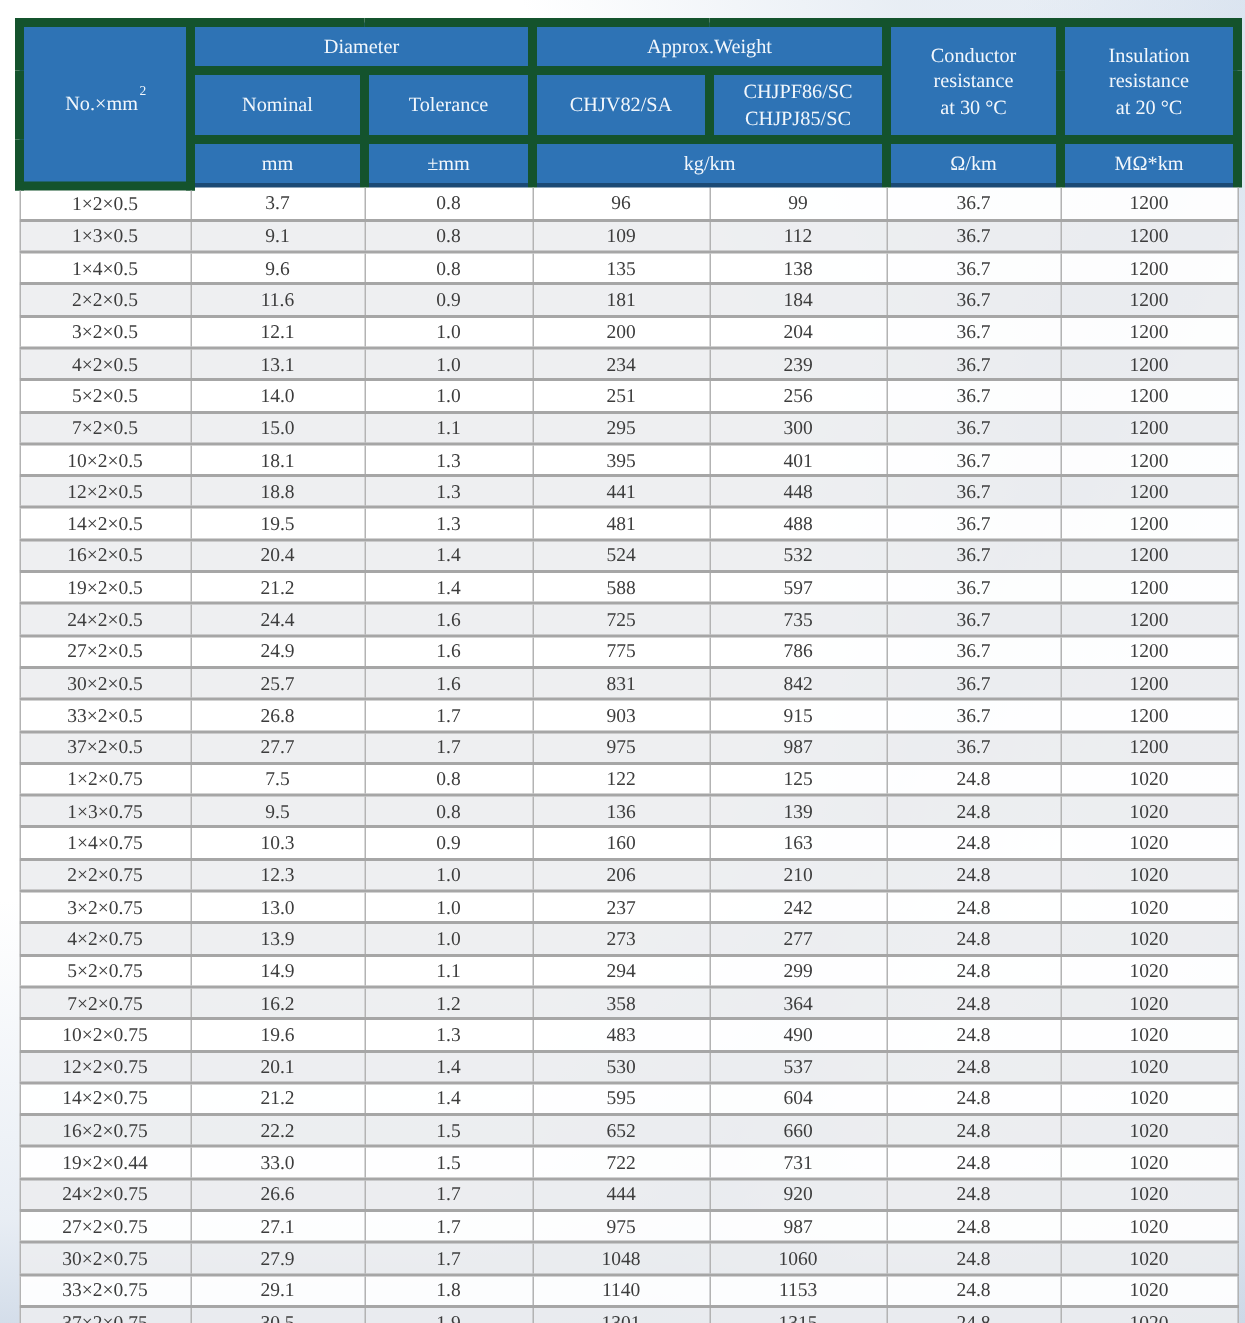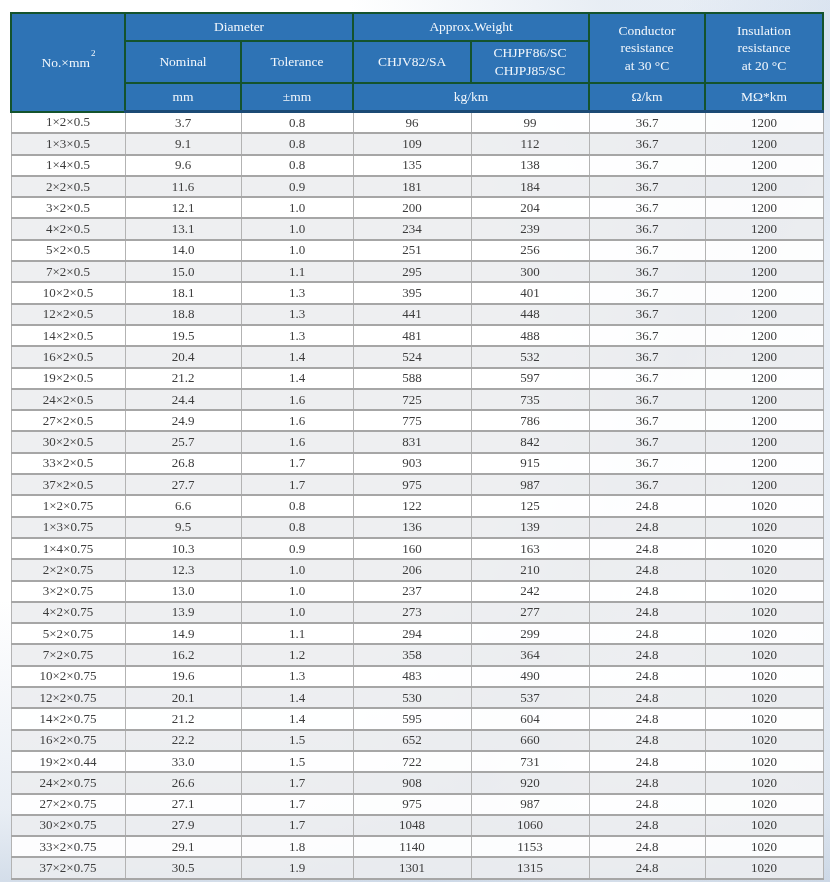--- a/index.html
+++ b/index.html
@@ -29,21 +29,21 @@
     table-layout: fixed;
   }
   
   thead th {
     background: #2e73b5;
     color: #f2f7fc;
     font-weight: normal;
     font-size: 13.5px;
     text-align: center;
     vertical-align: middle;
-    border: 2px solid #14532d;
+    border: 6px solid #14532d;
     white-space: pre-line;
     line-height: 1.3;
     padding: 1px 2px;
   }
   thead tr.h-row1 th { height: 24px; }
   thead tr.h-row2 th { height: 38px; }
   thead tr.h-row3 th { height: 24px; }
   thead tr.h-row3 th { border-bottom: 3px solid #1b4a75; text-align: center; }
   th.col-no sup {
     font-size: 9px;
@@ -267,21 +267,21 @@
         <td>37×2×0.5</td>
         <td>27.7</td>
         <td>1.7</td>
         <td>975</td>
         <td>987</td>
         <td>36.7</td>
         <td>1200</td>
       </tr>
       <tr>
         <td>1×2×0.75</td>
-        <td>6.6</td>
+        <td>7.5</td>
         <td>0.8</td>
         <td>122</td>
         <td>125</td>
         <td>24.8</td>
         <td>1020</td>
       </tr>
       <tr>
         <td>1×3×0.75</td>
         <td>9.5</td>
         <td>0.8</td>
@@ -386,21 +386,21 @@
         <td>1.5</td>
         <td>722</td>
         <td>731</td>
         <td>24.8</td>
         <td>1020</td>
       </tr>
       <tr>
         <td>24×2×0.75</td>
         <td>26.6</td>
         <td>1.7</td>
-        <td>908</td>
+        <td>444</td>
         <td>920</td>
         <td>24.8</td>
         <td>1020</td>
       </tr>
       <tr>
         <td>27×2×0.75</td>
         <td>27.1</td>
         <td>1.7</td>
         <td>975</td>
         <td>987</td>

